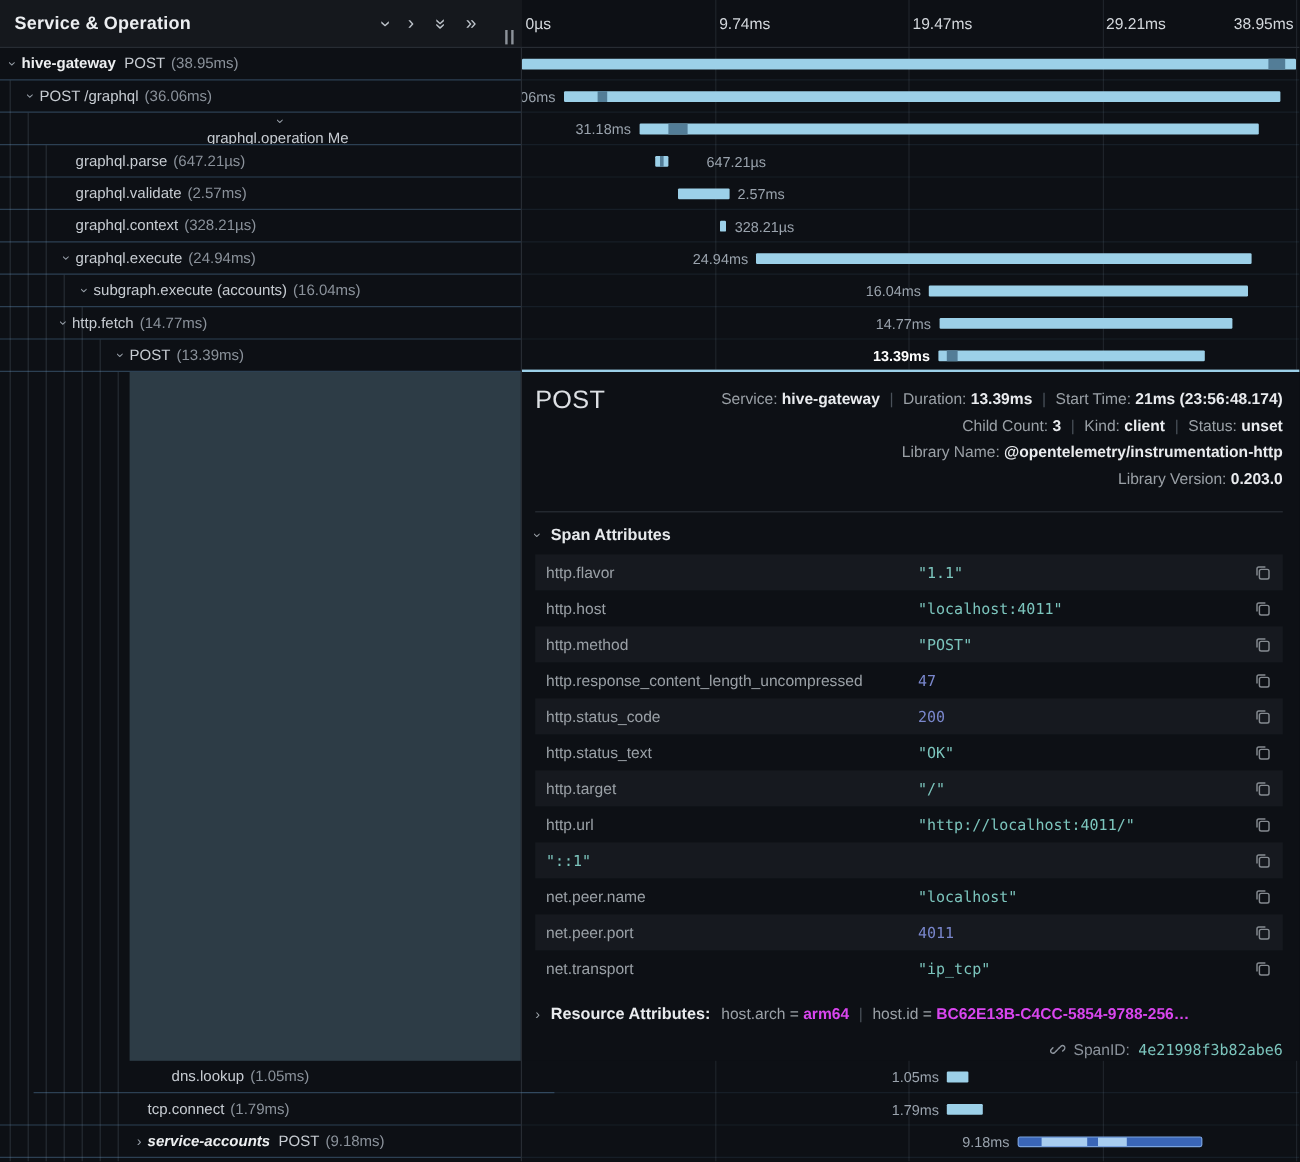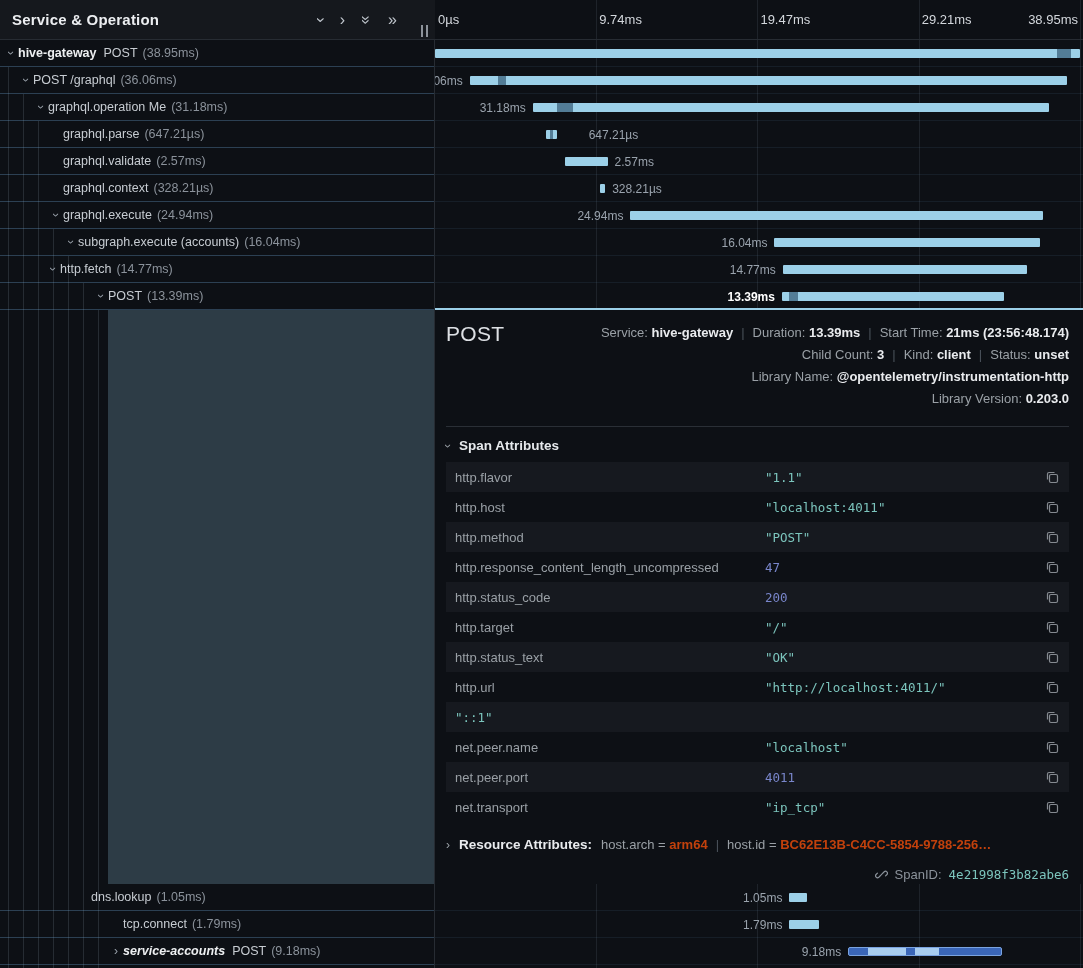--- a/index.html
+++ b/index.html
@@ -64,21 +64,21 @@
   .attr-row{height:30px;display:flex;align-items:center;padding:0 10px 0 9px;box-sizing:border-box}
   .attr-row:nth-child(odd){background:#16191f}
   .attr-key{flex:0 0 310px;font-size:13px;color:#9aa0a6;overflow:hidden;white-space:nowrap}
   .attr-val{flex:1;font-family:"DejaVu Sans Mono",monospace;font-size:12.5px;white-space:nowrap}
   .attr-val.string{color:#7cc5bd}
   .attr-val.number{color:#7986cb}
   .copy-btn{flex:0 0 20px;display:flex;justify-content:flex-end;cursor:pointer;opacity:.85}
   .resource-row{position:absolute;left:11px;top:527px;font-size:13px;color:#9aa0a6;
     display:flex;align-items:center;gap:9px;cursor:pointer;white-space:nowrap}
   .resource-row .rtitle{color:#e9ebee;font-weight:bold;font-size:13.5px}
-  .res-val{color:#c2410c;font-weight:bold}
+  .res-val{color:#d946ef;font-weight:bold}
   .spanid-row{position:absolute;right:14px;top:557px;display:flex;align-items:center;gap:7px;
     font-size:13px;color:#8b929b}
   .spanid-val{color:#7cc5bd;font-family:"DejaVu Sans Mono",monospace;font-size:12.5px}
 </style>
 </head>
 <body>
 
 <div id="gridlines">
     <div class="gridline" style="left: 596.291px;"></div>
     <div class="gridline" style="left: 757.417px;"></div>
@@ -118,21 +118,21 @@
         <span class="durlabel">(36.06ms)</span>
       </div>
       <div class="row-right">
         <div class="bar" style="left: 34.7754px; width: 597.142px;">
           <div class="mark" style="left: 28.1515px; width: 8.27985px;"></div>
         </div>
         <div class="bar-label" style="right: 620.225px;">36.06ms</div>
       </div>
     </div>
     <div class="row" style="top: 94px;">
-      <div class="row-left" style="padding-left: 34px;">
+      <div class="row-left" style="padding-left: 34px; flex-direction: column;">
         <span class="tree-arrow down">›</span>
         <span class="opname">graphql.operation Me</span>
         <span class="durlabel">(31.18ms)</span>
       </div>
       <div class="row-right">
         <div class="bar" style="left: 97.7022px; width: 516.331px;">
           <div class="mark" style="left: 24.0116px; width: 16.5597px;"></div>
         </div>
         <div class="bar-label" style="right: 557.298px;">31.18ms</div>
       </div>
@@ -212,21 +212,21 @@
         <span class="durlabel">(13.39ms)</span>
       </div>
       <div class="row-right">
         <div class="bar" style="left: 346.926px; width: 221.734px;">
           <div class="mark" style="left: 6.62388px; width: 9.93582px;"></div>
         </div>
         <div class="bar-label sel" style="right: 308.074px;">13.39ms</div>
       </div>
     </div>
     <div class="row" style="top: 884px;">
-      <div class="row-left" style="padding-left: 77px;">
+      <div class="row-left" style="padding-left: 101px; margin-left: 28px;">
         <span class="tree-spacer"></span>
         <span class="opname">dns.lookup</span>
         <span class="durlabel">(1.05ms)</span>
       </div>
       <div class="row-right">
         <div class="bar" style="left: 354.377px; width: 17.3877px;"></div>
         <div class="bar-label" style="right: 300.623px;">1.05ms</div>
       </div>
     </div>
     <div class="row" style="top: 911px;">
@@ -339,32 +339,32 @@
         <div class="attr-key">http.status_code</div>
         <div class="attr-val number">200</div>
         <div class="copy-btn">
           <svg width="14" height="14" viewBox="0 0 14 14">
             <rect x="4.5" y="4.5" width="8" height="8" rx="1.5" fill="none" stroke="#9aa0a6" stroke-width="1.2"></rect>
             <path d="M9.5 2.5 h-5.5 a1.5 1.5 0 0 0 -1.5 1.5 v5.5" fill="none" stroke="#9aa0a6" stroke-width="1.2"></path>
           </svg>
         </div>
       </div>
       <div class="attr-row">
+        <div class="attr-key">http.status_text</div>
+        <div class="attr-val string">"OK"</div>
+        <div class="copy-btn">
+          <svg width="14" height="14" viewBox="0 0 14 14">
+            <rect x="4.5" y="4.5" width="8" height="8" rx="1.5" fill="none" stroke="#9aa0a6" stroke-width="1.2"></rect>
+            <path d="M9.5 2.5 h-5.5 a1.5 1.5 0 0 0 -1.5 1.5 v5.5" fill="none" stroke="#9aa0a6" stroke-width="1.2"></path>
+          </svg>
+        </div>
+      </div>
+      <div class="attr-row">
         <div class="attr-key">http.target</div>
         <div class="attr-val string">"/"</div>
-        <div class="copy-btn">
-          <svg width="14" height="14" viewBox="0 0 14 14">
-            <rect x="4.5" y="4.5" width="8" height="8" rx="1.5" fill="none" stroke="#9aa0a6" stroke-width="1.2"></rect>
-            <path d="M9.5 2.5 h-5.5 a1.5 1.5 0 0 0 -1.5 1.5 v5.5" fill="none" stroke="#9aa0a6" stroke-width="1.2"></path>
-          </svg>
-        </div>
-      </div>
-      <div class="attr-row">
-        <div class="attr-key">http.status_text</div>
-        <div class="attr-val string">"OK"</div>
         <div class="copy-btn">
           <svg width="14" height="14" viewBox="0 0 14 14">
             <rect x="4.5" y="4.5" width="8" height="8" rx="1.5" fill="none" stroke="#9aa0a6" stroke-width="1.2"></rect>
             <path d="M9.5 2.5 h-5.5 a1.5 1.5 0 0 0 -1.5 1.5 v5.5" fill="none" stroke="#9aa0a6" stroke-width="1.2"></path>
           </svg>
         </div>
       </div>
       <div class="attr-row">
         <div class="attr-key">http.url</div>
         <div class="attr-val string">"http://localhost:4011/"</div>

